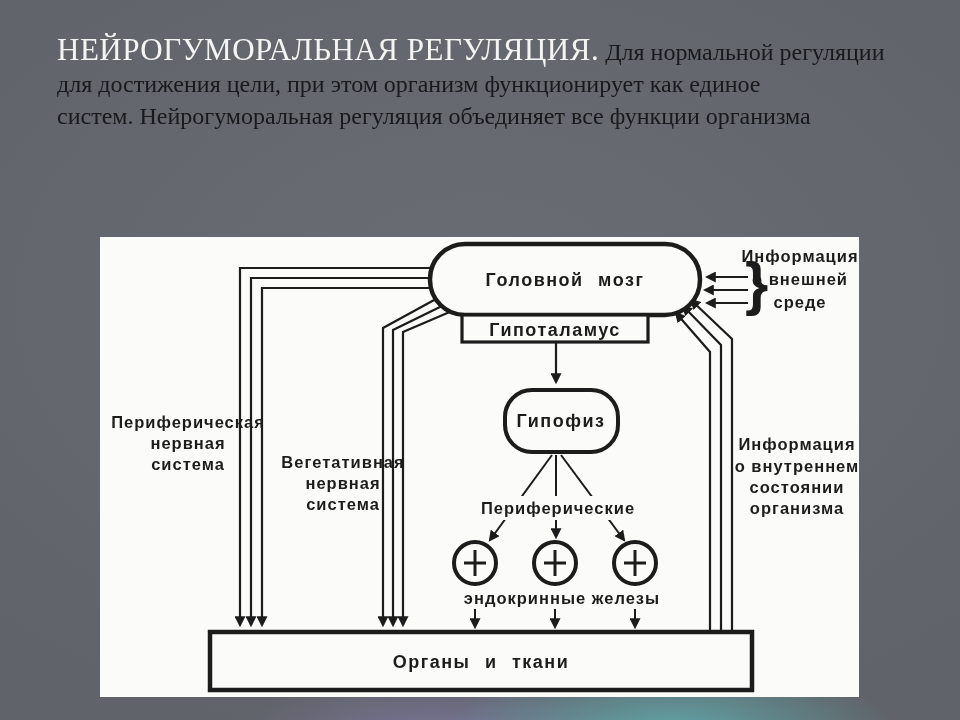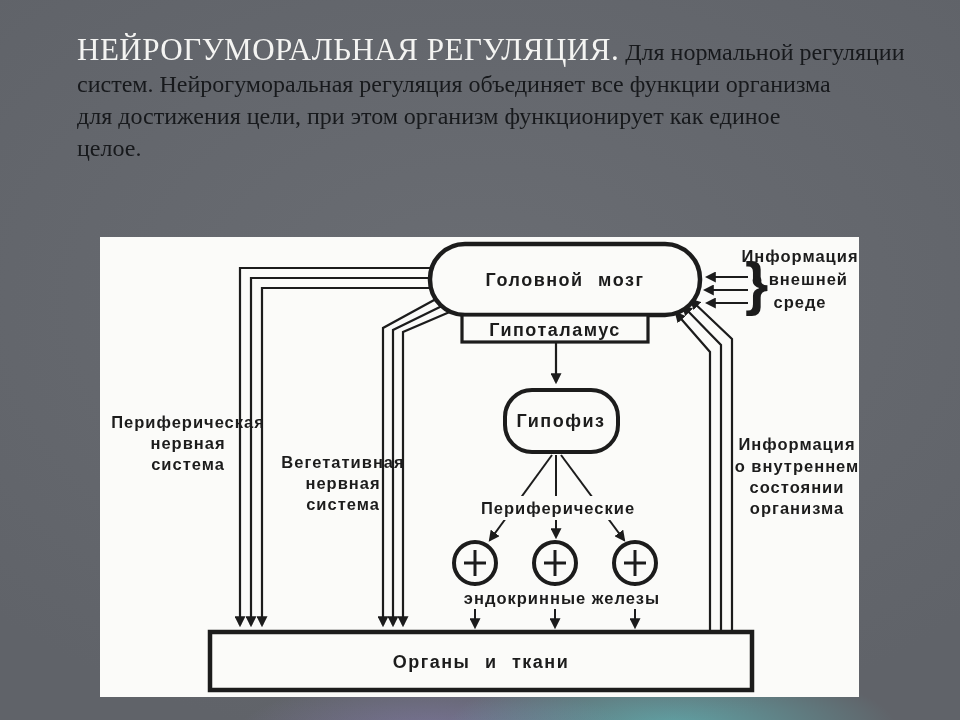--- a/index.html
+++ b/index.html
@@ -6,43 +6,42 @@
   body{
     width:960px;height:720px;overflow:hidden;position:relative;
     background:
       radial-gradient(ellipse 320px 90px at 70% 101%, rgba(96,205,205,.60), rgba(96,205,205,0) 70%),
       radial-gradient(ellipse 280px 80px at 45% 102%, rgba(150,135,205,.45), rgba(150,135,205,0) 70%),
       radial-gradient(ellipse 900px 600px at 50% 42%, #6a6d73, #606369 75%),
       #606369;
     font-family:"Liberation Serif", serif;
   }
   .slide-text{
-    position:absolute;left:57px;top:34px;width:880px;color:#17191c;margin-left:20px;
+    position:absolute;left:57px;top:34px;width:880px;color:#17191c;
   }
   .slide-text .line{display:block;white-space:nowrap;line-height:32px;font-size:24px;}
   .slide-text .heading{font-size:31px;color:#f4f4f2;letter-spacing:.5px;}
   .panel{
     position:absolute;left:100px;top:237px;width:759px;height:460px;
     background:#fbfbf9;
   }
   svg text{
     font-family:"Liberation Sans","DejaVu Sans",sans-serif;
     fill:#1c1c1c;font-weight:700;
   }
   .dlabel{font-size:16.5px;letter-spacing:1px;}
   .nodelabel{font-size:18px;letter-spacing:1.5px;word-spacing:8px;}
 </style>
 </head>
 <body>
 
 <div class="slide-text">
   <span class="line"><span class="heading">НЕЙРОГУМОРАЛЬНАЯ РЕГУЛЯЦИЯ.</span><span> Для нормальной регуляции</span></span>
+  <span class="line">для достижения цели, при этом организм функционирует как единое</span>
   <span class="line">систем. Нейрогуморальная регуляция объединяет все функции организма</span>
-  <span class="line">для достижения цели, при этом организм функционирует как единое</span>
-  <span class="line">целое.</span>
 </div>
 
 <div class="panel">
 <svg width="759" height="460" viewBox="0 0 759 460">
   <defs>
     <marker id="ah" viewBox="0 0 10 10" refX="8" refY="5" markerUnits="userSpaceOnUse" markerWidth="11" markerHeight="11" orient="auto-start-reverse">
       <path d="M0,0 L10,5 L0,10 z" fill="#1c1c1c"></path>
     </marker>
   </defs>
 

